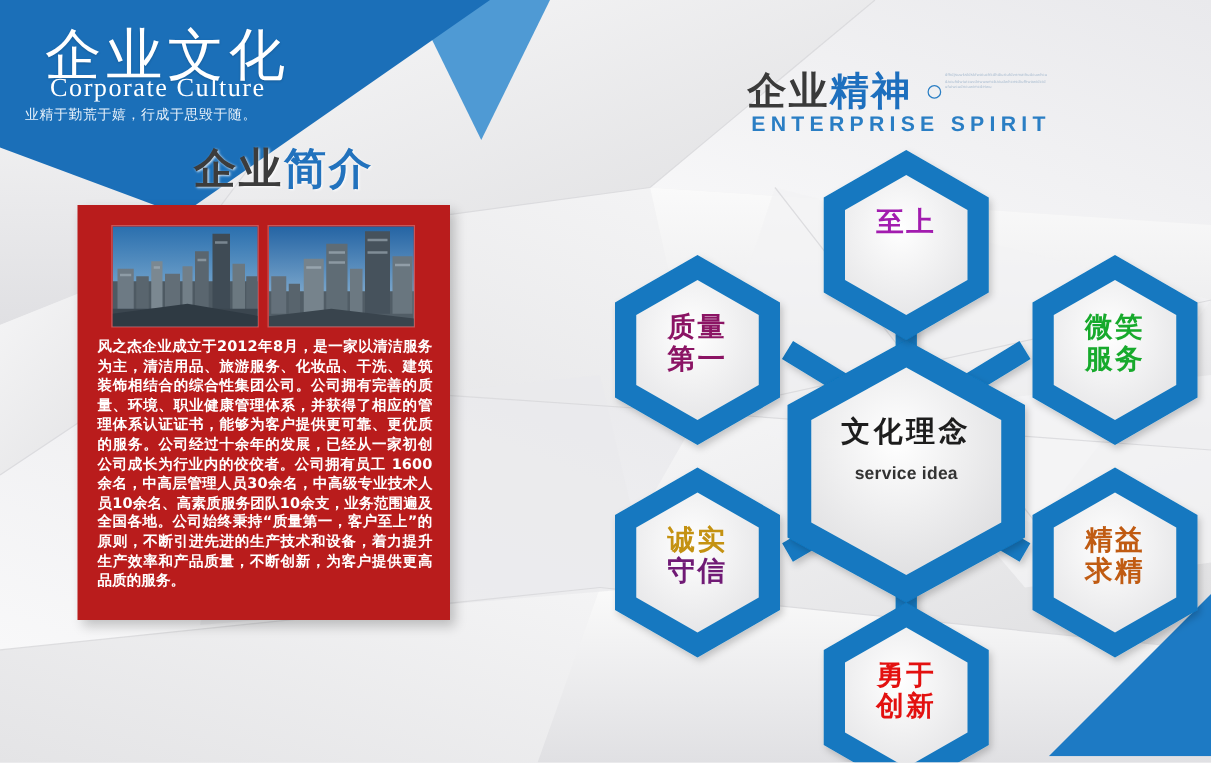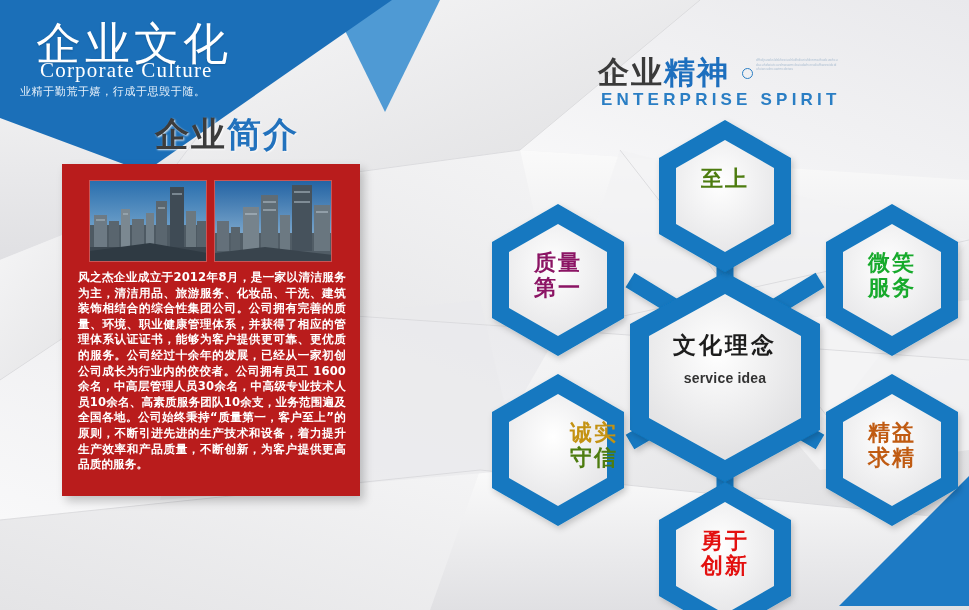--- a/index.html
+++ b/index.html
@@ -305,37 +305,37 @@
         <polygon points="78,262 144,300 144,376 78,414 12,376 12,300" fill="#1278c0"></polygon>
         <polygon points="78,282 127,310 127,366 78,394 29,366 29,310" fill="url(#hexfill)"></polygon>
       </g>
       <g filter="url(#sh)">
         <polygon points="78,92 144,130 144,206 78,244 12,206 12,130" fill="#1278c0"></polygon>
         <polygon points="78,112 127,140 127,196 78,224 29,196 29,140" fill="url(#hexfill)"></polygon>
       </g>
     </svg>
 
     <div class="hexlabel" style="left:185px;top:54px;width:120px;">
-      <span class="l2" style="color:#4d7c0f">至上</span>
+      <span class="l2" style="color:#a21caf">至上</span>
     </div>
     <div class="hexlabel" style="left:352px;top:138px;width:120px;">
       <span class="l1" style="color:#17aa2c">微笑</span>
       <span class="l2" style="color:#17aa2c">服务</span>
     </div>
     <div class="hexlabel" style="left:352px;top:308px;width:120px;">
       <span class="l1" style="color:#c05b12">精益</span>
       <span class="l2" style="color:#c05b12">求精</span>
     </div>
     <div class="hexlabel" style="left:185px;top:416px;width:120px;">
       <span class="l1" style="color:#e3100f">勇于</span>
       <span class="l2" style="color:#e3100f">创新</span>
     </div>
-    <div class="hexlabel" style="left:18px;top:308px;width:120px;text-align:right;">
+    <div class="hexlabel" style="left:18px;top:308px;width:120px;">
       <span class="l1" style="color:#c49212">诚实</span>
-      <span class="l2" style="color:#4d7c0f">守信</span>
+      <span class="l2" style="color:#701a75">守信</span>
     </div>
     <div class="hexlabel" style="left:18px;top:138px;width:120px;">
       <span class="l1" style="color:#8b1464">质量</span>
       <span class="l2" style="color:#8b1464">第一</span>
     </div>
 
     <div class="center-label" style="left:145px;top:218px;width:200px;">
       <span class="cn">文化理念</span>
       <span class="en">service idea</span>
     </div>

